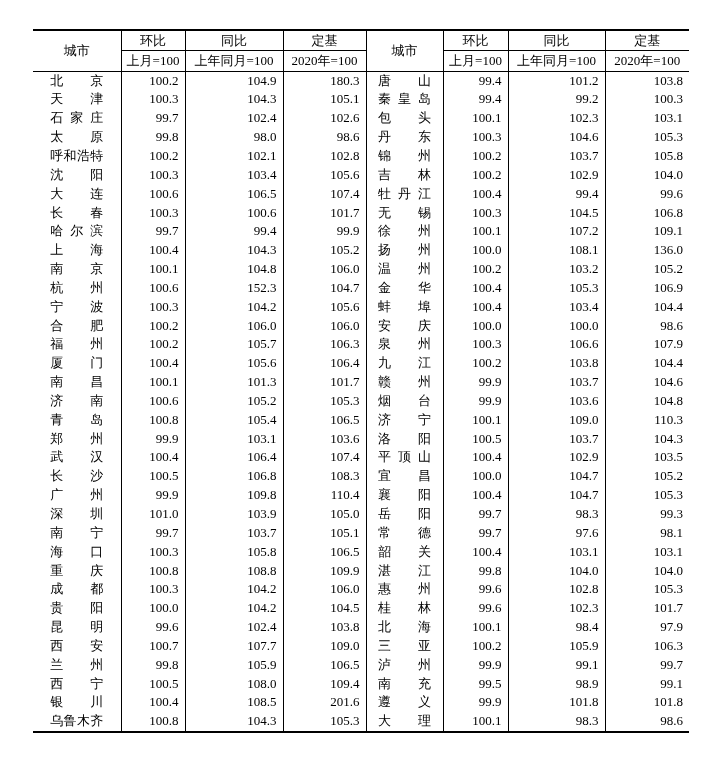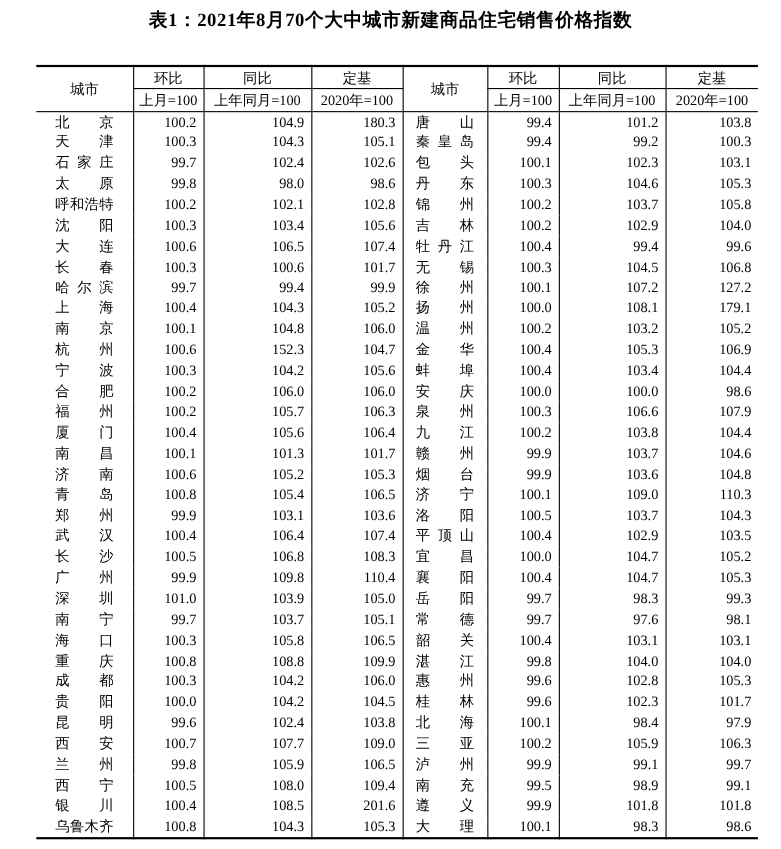--- a/index.html
+++ b/index.html
@@ -31,21 +31,20 @@
   .city-name {
     display:inline-flex; justify-content:space-between;
     width:53px; vertical-align:top;
   }
   td.num { text-align:right; padding-right:6px; }
 </style>
 </head>
 <body>
 
 <div>
-  <div class="page-title">表1：2021年8月70个大中城市新建商品住宅销售价格指数</div>
 
   <table class="idx">
     <colgroup>
       <col style="width:88px">
         <col style="width:64px">
         <col style="width:98px">
         <col style="width:83px">
       <col style="width:77px">
         <col style="width:65px">
         <col style="width:97px">
@@ -213,37 +212,37 @@
             </span></td>
           <td class="num bl">99.7</td>
           <td class="num bl">99.4</td>
           <td class="num bl">99.9</td>
           <td class="city bl"><span class="city-name">
               <span>徐</span>
               <span>州</span>
             </span></td>
           <td class="num bl">100.1</td>
           <td class="num bl">107.2</td>
-          <td class="num bl">127.2</td>
+          <td class="num bl">109.1</td>
         </tr>
         <tr>
           <td class="city"><span class="city-name">
               <span>上</span>
               <span>海</span>
             </span></td>
           <td class="num bl">100.4</td>
           <td class="num bl">104.3</td>
           <td class="num bl">105.2</td>
           <td class="city bl"><span class="city-name">
               <span>扬</span>
               <span>州</span>
             </span></td>
           <td class="num bl">100.0</td>
           <td class="num bl">108.1</td>
-          <td class="num bl">179.1</td>
+          <td class="num bl">136.0</td>
         </tr>
         <tr>
           <td class="city"><span class="city-name">
               <span>南</span>
               <span>京</span>
             </span></td>
           <td class="num bl">100.1</td>
           <td class="num bl">104.8</td>
           <td class="num bl">106.0</td>
           <td class="city bl"><span class="city-name">

